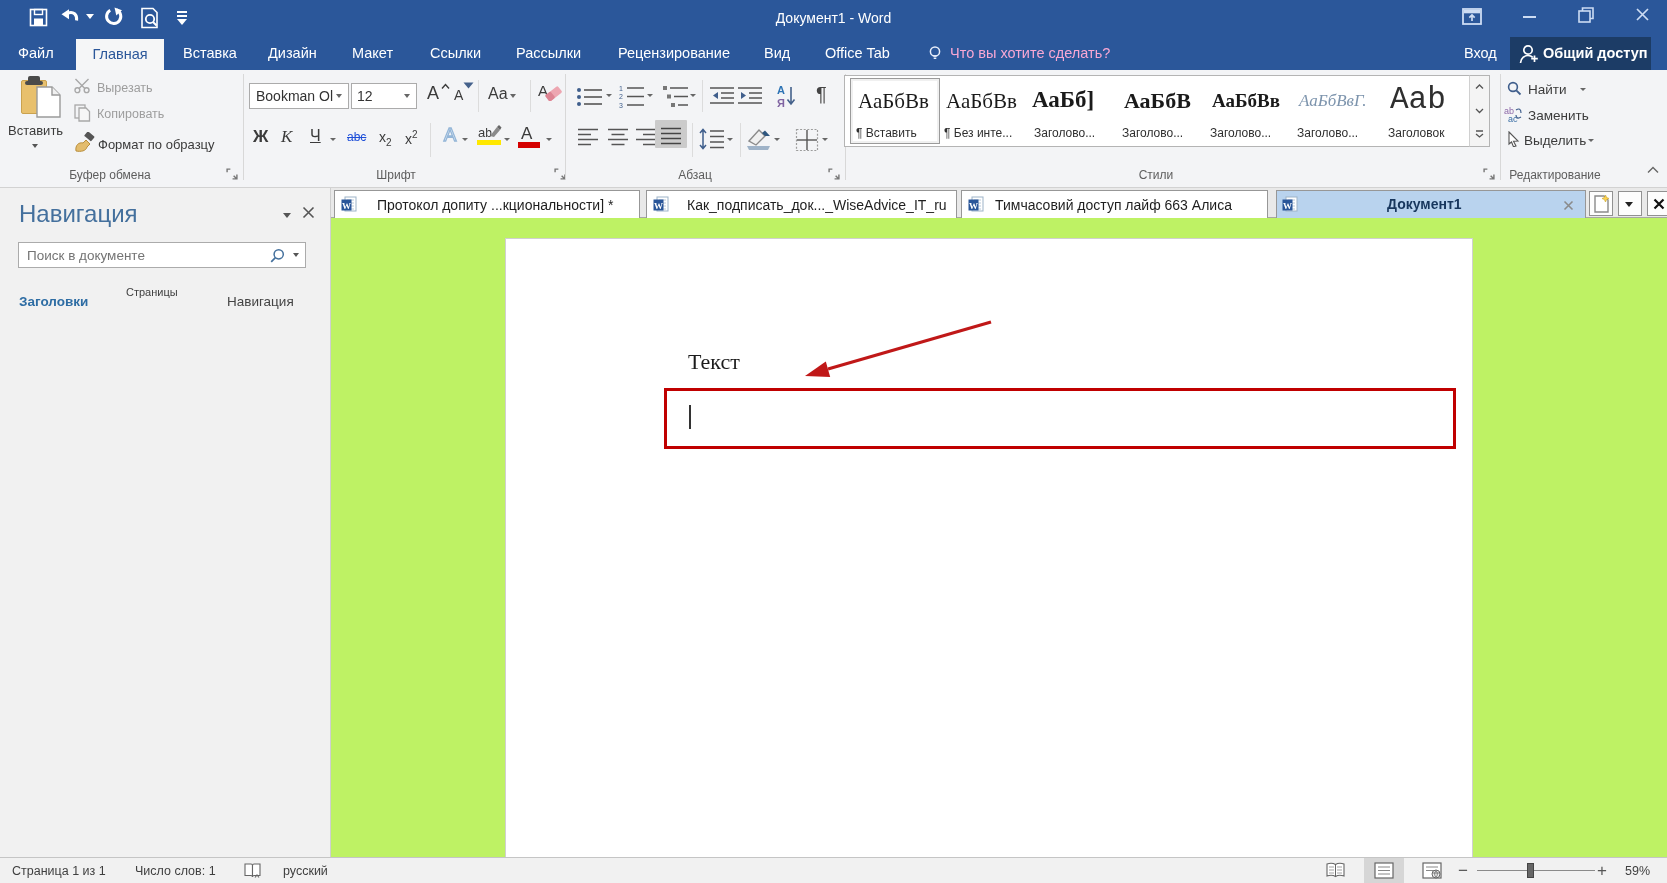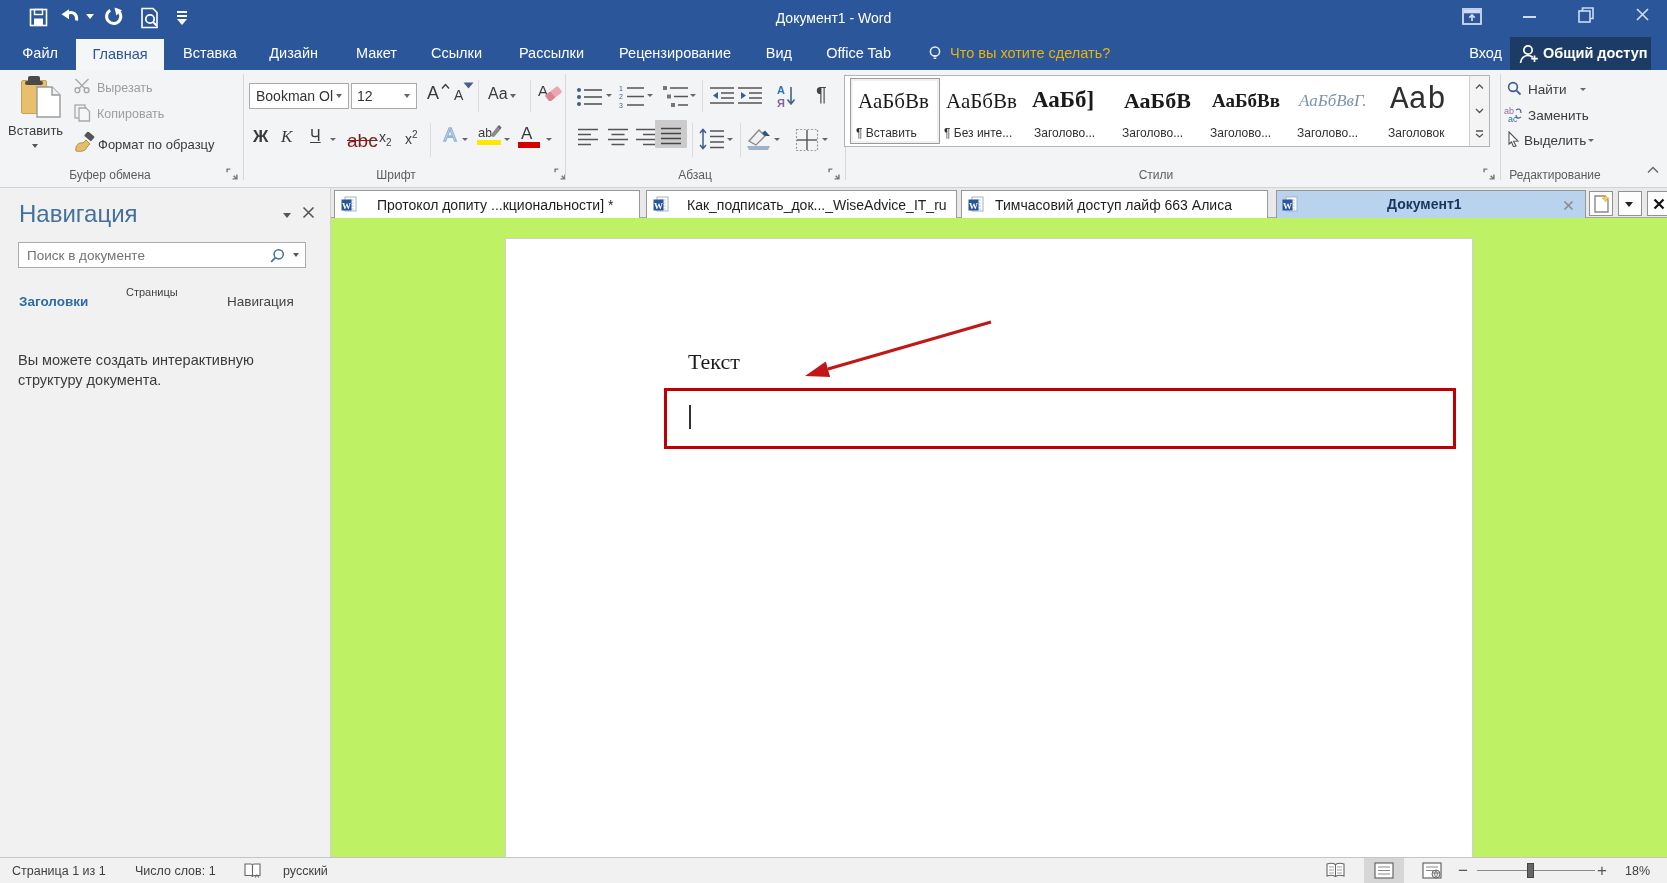--- a/index.html
+++ b/index.html
@@ -4,21 +4,21 @@
 <style>
 * { margin:0; padding:0; box-sizing:border-box; }
 html,body { width:1667px; height:883px; overflow:hidden; }
 body { font-family:"Liberation Sans", sans-serif; position:relative; background:#e6e6e6; }
 .abs { position:absolute; }
 
 #titlebar { position:absolute; left:0; top:0; width:1667px; height:37px; background:#2b579a; color:#fff; }
 #title { position:absolute; top:10px; width:100%; text-align:center; font-size:14px; color:#fff; }
 
 #menurow { position:absolute; left:0; top:37px; width:1667px; height:33px; background:#2b579a; }
-.mtab { position:absolute; top:0; height:33px; line-height:33px; color:#fff; font-size:14.5px; text-align:right; }
+.mtab { position:absolute; top:0; height:33px; line-height:33px; color:#fff; font-size:14.5px; text-align:left; }
 #tab-active { position:absolute; left:76px; top:2px; width:88px; height:31px; background:#f5f6f7; color:#2b579a; font-size:14.5px; text-align:center; line-height:31px; }
 
 #ribbon { position:absolute; left:0; top:70px; width:1667px; height:118px; background:#f3f4f6; border-bottom:1px solid #d2d2d2; }
 .gsep { position:absolute; top:4px; height:106px; width:1px; background:#d8d8d8; }
 .glabel { position:absolute; top:98px; font-size:12px; color:#5d5d5d; text-align:center; }
 .launcher { position:absolute; top:98px; width:12px; height:12px; }
 .rtxt { position:absolute; font-size:12.5px; color:#3b3b3b; white-space:nowrap; }
 .gray { color:#9d9d9d; }
 .combo { position:absolute; background:#fff; border:1px solid #ababab; font-size:14px; color:#444; }
 .dd { position:absolute; width:0; height:0; border-left:3.5px solid transparent; border-right:3.5px solid transparent; border-top:4px solid #666; }
@@ -89,21 +89,21 @@
   <div class="mtab" style="left:352px;width:45px">Макет</div>
   <div class="mtab" style="left:430px;width:52px">Ссылки</div>
   <div class="mtab" style="left:516px;width:68px">Рассылки</div>
   <div class="mtab" style="left:618px;width:113px">Рецензирование</div>
   <div class="mtab" style="left:764px;width:28px">Вид</div>
   <div class="mtab" style="left:825px;width:66px">Office Tab</div>
   <svg class="abs" style="left:928px;top:8px" width="14" height="18" viewBox="0 0 14 18">
     <circle cx="7" cy="6.5" r="4.6" fill="none" stroke="#e8eefa" stroke-width="1.5"></circle>
     <path d="M5.4 11 L8.6 11 M5.7 13.2 L8.3 13.2" stroke="#e8eefa" stroke-width="1.4"></path>
   </svg>
-  <div class="mtab" style="left:950px;color:#eab308">Что вы хотите сделать?</div>
+  <div class="mtab" style="left:950px;color:#f9a8d4">Что вы хотите сделать?</div>
   <div class="mtab" style="left:1464px;width:38px">Вход</div>
   <div class="abs" style="left:1510px;top:0;width:141px;height:33px;background:#1c3c66"></div>
   <svg class="abs" style="left:1518px;top:7px" width="22" height="20" viewBox="0 0 22 20">
     <circle cx="10" cy="6" r="4.2" fill="none" stroke="#fff" stroke-width="1.7"></circle>
     <path d="M2.5 19 C3 13.5 7 11.5 10 11.5 C12 11.5 13.5 12 14.8 13.3" fill="none" stroke="#fff" stroke-width="1.7"></path>
     <path d="M16.5 11.5 V18 M13.2 14.7 H19.8" stroke="#fff" stroke-width="1.7"></path>
   </svg>
   <div class="mtab" style="left:1543px;font-weight:bold">Общий доступ</div>
 </div>
 <div id="ribbon">
@@ -163,21 +163,21 @@
   <svg class="abs" style="left:544px;top:15px" width="18" height="16" viewBox="0 0 18 16">
     <g transform="rotate(-38 9 8)">
       <rect x="1" y="5" width="16" height="8" rx="1.5" fill="#eda6b1"></rect>
       <rect x="1" y="5" width="7" height="8" rx="1.5" fill="#dd8493"></rect>
     </g>
   </svg>
   <div class="rtxt" style="left:253px;top:57px;font-size:17px;font-weight:bold;color:#3b3b3b">Ж</div>
   <div class="rtxt" style="left:281px;top:57px;font-size:17px;font-style:italic;font-family:'Liberation Serif',serif;color:#3b3b3b">К</div>
   <div class="rtxt" style="left:310px;top:57px;font-size:16px;text-decoration:underline;color:#3b3b3b">Ч</div>
   <div class="dd" style="left:330px;top:68px;border-top-width:3.5px;border-left-width:3px;border-right-width:3px"></div>
-  <div class="rtxt" style="left:347px;top:60px;font-size:19px;text-decoration:line-through;color:#7f1d1d">abc</div>
+  <div class="rtxt" style="left:347px;top:60px;font-size:12px;text-decoration:line-through;color:#1d4ed8">abc</div>
   <div class="rtxt" style="left:379px;top:59px;font-size:14px;color:#3b3b3b">x<span style="font-size:10px;vertical-align:-4px">2</span></div>
   <div class="rtxt" style="left:405px;top:59px;font-size:14px;color:#3b3b3b">x<span style="font-size:10px;vertical-align:6px">2</span></div>
   <div class="abs" style="left:430px;top:53px;width:1px;height:34px;background:#dcdcdc"></div>
   <svg class="abs" style="left:441px;top:56px" width="18" height="18" viewBox="0 0 18 18">
     <text x="9" y="15" text-anchor="middle" font-family="Liberation Sans" font-size="19" fill="#fff" stroke="#94b6d8" stroke-width="1.3">А</text>
   </svg>
   <div class="dd" style="left:462px;top:68px;border-top-width:3.5px;border-left-width:3px;border-right-width:3px"></div>
   <div class="rtxt" style="left:478px;top:55px;font-size:13px;color:#3b3b3b">а<span style="font-size:12px">b</span></div>
   <svg class="abs" style="left:488px;top:54px" width="14" height="14" viewBox="0 0 14 14">
     <path d="M2 12 L9 3 L12 6 L6 13 Z" fill="#8a8a8a"></path>
@@ -464,21 +464,20 @@
   <div class="abs" style="left:18px;top:54px;width:288px;height:26px;background:#fff;border:1px solid #ababab"></div>
   <div class="abs" style="left:27px;top:60px;font-size:13.5px;color:#747474">Поиск в документе</div>
   <svg class="abs" style="left:270px;top:60px" width="15" height="15" viewBox="0 0 15 15">
     <circle cx="8.7" cy="6.3" r="4.6" fill="none" stroke="#44709d" stroke-width="1.5"></circle>
     <line x1="5.4" y1="9.6" x2="1.2" y2="13.8" stroke="#44709d" stroke-width="1.7"></line>
   </svg>
   <div class="dd" style="left:293px;top:65px;border-top-color:#555"></div>
   <div class="abs" style="left:19px;top:106px;font-size:13.5px;font-weight:bold;color:#2e6da4">Заголовки</div>
   <div class="abs" style="left:126px;top:98px;font-size:11px;color:#404040">Страницы</div>
   <div class="abs" style="left:227px;top:106px;font-size:13.5px;color:#444">Навигация</div>
-  <div class="abs" style="left:18px;top:162px;width:300px;font-size:14.5px;line-height:20px;color:#3c3c3c">Вы можете создать интерактивную<br>структуру документа.</div>
 </div>
 <div id="docarea">
   <div id="page"></div>
   <div class="abs" style="left:357px;top:131px;font-family:'Liberation Serif',serif;font-size:22px;color:#1c1c1c">Текст</div>
   <div class="abs" style="left:333px;top:170px;width:792px;height:61px;border:3px solid #c00000;background:#fff"></div>
   <div class="abs" style="left:358px;top:187px;width:1.5px;height:24px;background:#333"></div>
   <svg class="abs" style="left:460px;top:100px" width="210" height="62" viewBox="0 0 210 62">
     <line x1="200" y1="4" x2="37" y2="51" stroke="#c01818" stroke-width="3.2"></line>
     <path d="M14 58 L34.8 43.6 L39.2 59 Z" fill="#c01818"></path>
   </svg>
@@ -519,14 +518,14 @@
         <line x1="4" y1="5" x2="16" y2="5"></line>
         <line x1="4" y1="8.5" x2="16" y2="8.5"></line>
       </g>
     <circle cx="14" cy="12" r="4" fill="#eee" stroke="#666" stroke-width="1"></circle>
     <path d="M10.5 11 H17.5 M14 8.5 C15.8 10.5 15.8 13.5 14 15.5 M14 8.5 C12.2 10.5 12.2 13.5 14 15.5" fill="none" stroke="#666" stroke-width="0.8"></path>
   </svg>
   <div class="abs" style="left:1458px;top:3px;font-size:17px;color:#555">−</div>
   <div class="abs" style="left:1477px;top:12px;width:118px;height:1px;background:#8a8a8a"></div>
   <div class="abs" style="left:1527px;top:5px;width:7px;height:15px;background:#666;border:1px solid #444"></div>
   <div class="abs" style="left:1597px;top:3px;font-size:17px;color:#555">+</div>
-  <div class="abs" style="left:1625px;top:6px">18%</div>
+  <div class="abs" style="left:1625px;top:6px">59%</div>
 </div>
 
 </body></html>

